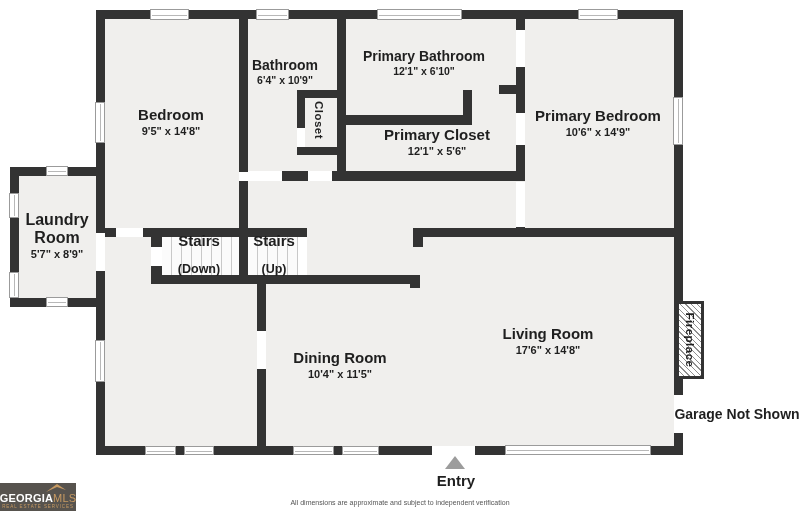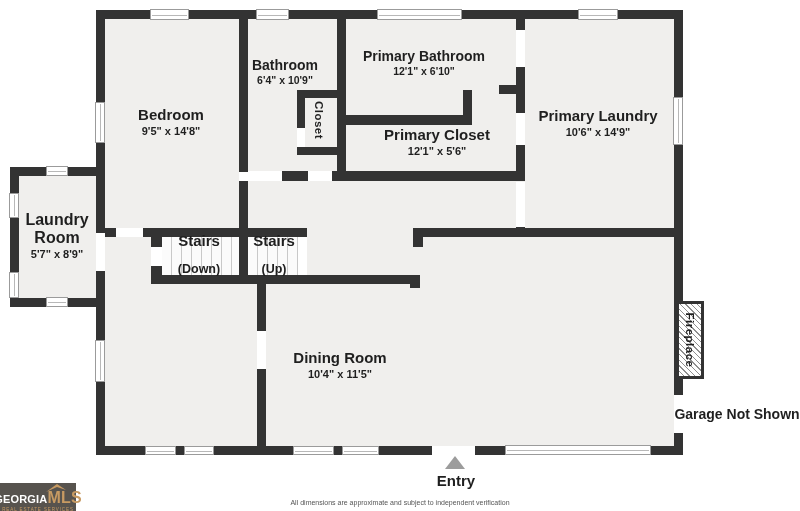--- a/index.html
+++ b/index.html
@@ -27,21 +27,21 @@
   .arrow{position:absolute;width:0;height:0;border-left:10px solid transparent;
          border-right:10px solid transparent;border-bottom:13px solid #9c9c9c}
   .entry-t{position:absolute;transform:translate(-50%,0);color:#1f1f1f;font-weight:700;font-size:15px}
   .garage-t{position:absolute;transform:translate(-50%,-50%);color:#1f1f1f;font-weight:700;font-size:14px;white-space:nowrap}
   .disclaimer{position:absolute;left:0;top:499px;width:800px;text-align:center;
               font-size:7px;color:#555;font-weight:400}
   .logo{position:absolute;left:0;top:483px;width:76px;height:28px;background:#57534e;
         display:flex;flex-direction:column;align-items:center;justify-content:center;line-height:1}
   .logo-line{display:flex;align-items:baseline;margin-top:8px}
   .logo-line .g{color:#ffffff;font-weight:700;font-size:11px;letter-spacing:.2px}
-  .logo-line .m{color:#c79a62;font-weight:700;font-size:16px;letter-spacing:.2px}
+  .logo-line .m{color:#c79a62;font-weight:400;font-size:11px;letter-spacing:.2px}
   .logo .roof{position:absolute;top:1px;right:9px}
   .tagline{color:#c79a62;font-size:4.5px;letter-spacing:.9px;margin-top:1.5px;font-weight:400}
 </style>
 </head>
 <body>
 
 <div class="canvas">
 
   <div class="fill" style="left:105px;top:19px;width:569px;height:427px"></div>
   <div class="fill" style="left:19px;top:176px;width:77px;height:122px"></div>
@@ -131,38 +131,42 @@
   <div class="vlabel" style="left:319px;top:120px">Closet</div>
   <div class="label lab-md" style="left:424px;top:63px">
     <div class="nm">Primary Bathroom</div>
     <div class="dm">12'1" x 6'10"</div>
   </div>
   <div class="label" style="left:437px;top:142px">
     <div class="nm">Primary Closet</div>
     <div class="dm">12'1" x 5'6"</div>
   </div>
   <div class="label" style="left:598px;top:123px">
-    <div class="nm">Primary Laundry</div>
+    <div class="nm">Primary Bedroom</div>
     <div class="dm">10'6" x 14'9"</div>
   </div>
   <div class="label lab-wrap" style="left:57px;top:236px">
     <div class="nm">Laundry Room</div>
     <div class="dm">5'7" x 8'9"</div>
   </div>
   <div class="label lab-sm" style="left:199px;top:254px">
     <div class="nm">Stairs</div>
     <div class="dm">(Down)</div>
   </div>
   <div class="label lab-sm" style="left:274px;top:254px">
     <div class="nm">Stairs</div>
     <div class="dm">(Up)</div>
   </div>
   <div class="label" style="left:340px;top:365px">
     <div class="nm">Dining Room</div>
     <div class="dm">10'4" x 11'5"</div>
+  </div>
+  <div class="label" style="left:548px;top:341px">
+    <div class="nm">Living Room</div>
+    <div class="dm">17'6" x 14'8"</div>
   </div>
 
   <div class="garage-t" style="left:737px;top:414px">Garage Not Shown</div>
   <div class="arrow" style="left:445px;top:456px"></div>
   <div class="entry-t" style="left:456px;top:472px">Entry</div>
   <div class="disclaimer">All dimensions are approximate and subject to independent verification</div>
 
   <div class="logo">
     <svg class="roof" width="22" height="8" viewBox="0 0 22 8">
       <path d="M1 8 L12 0 L21 6 L12 3 Z" fill="#c79a62"></path>

